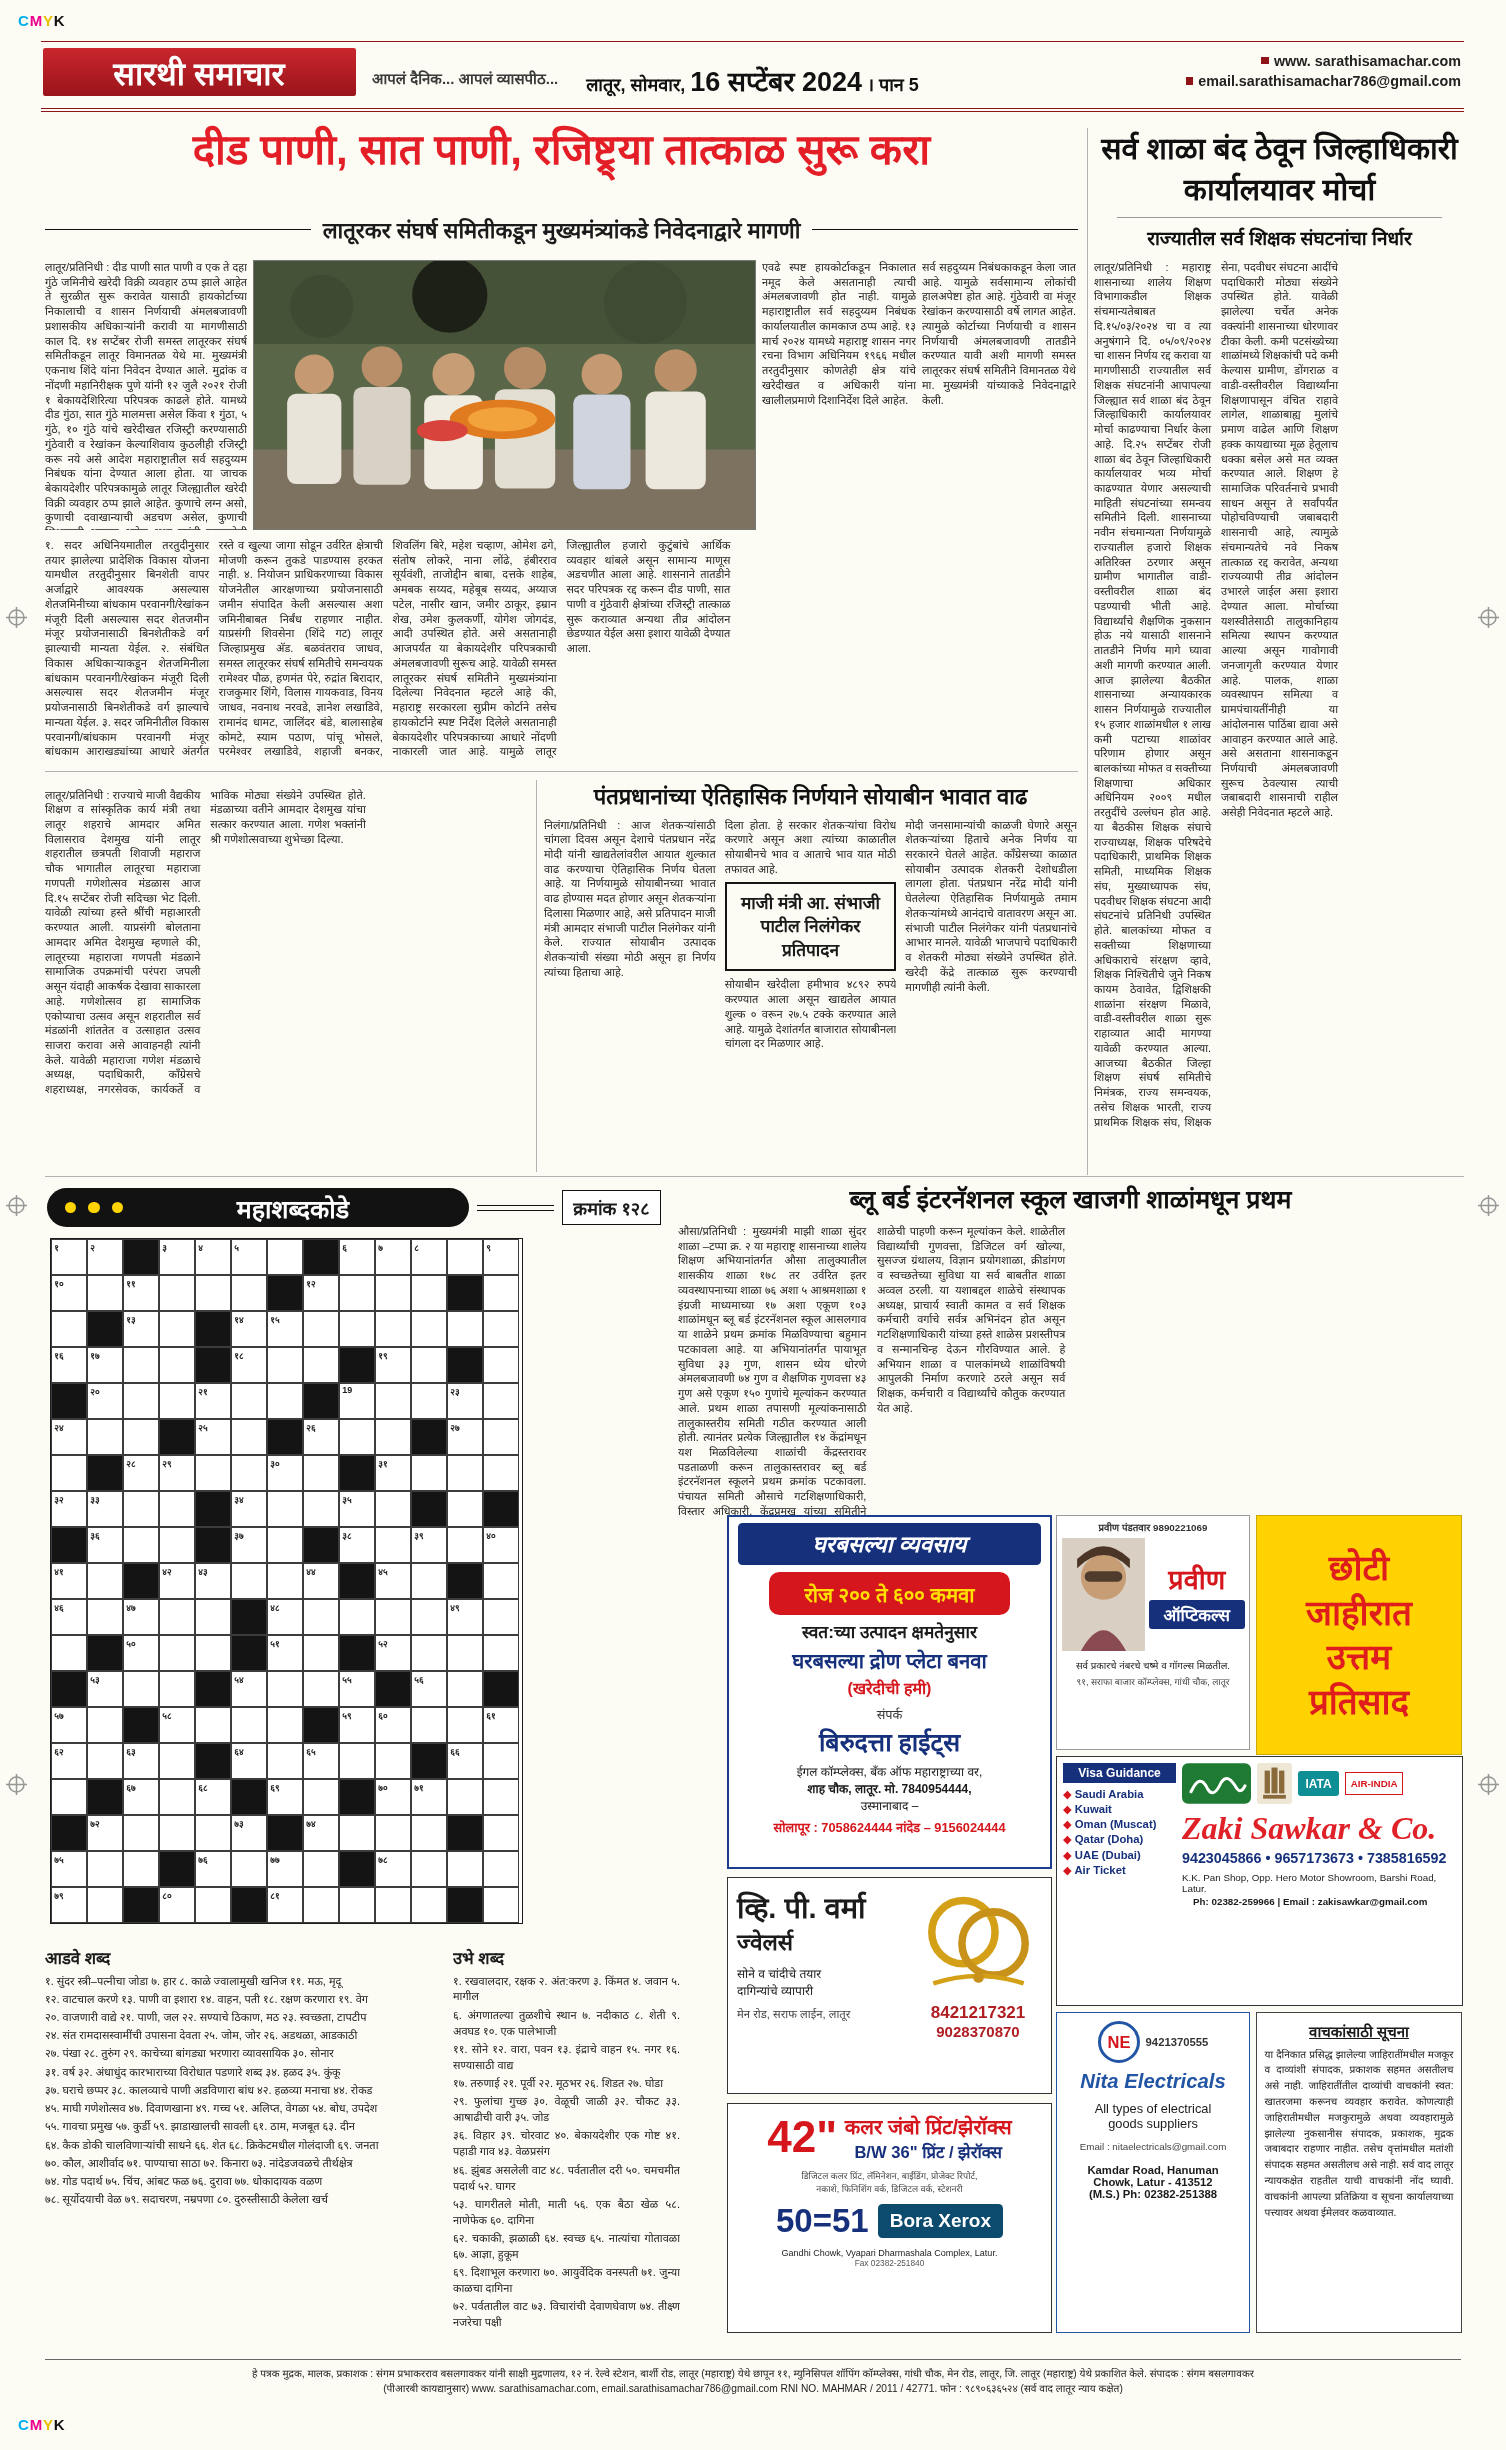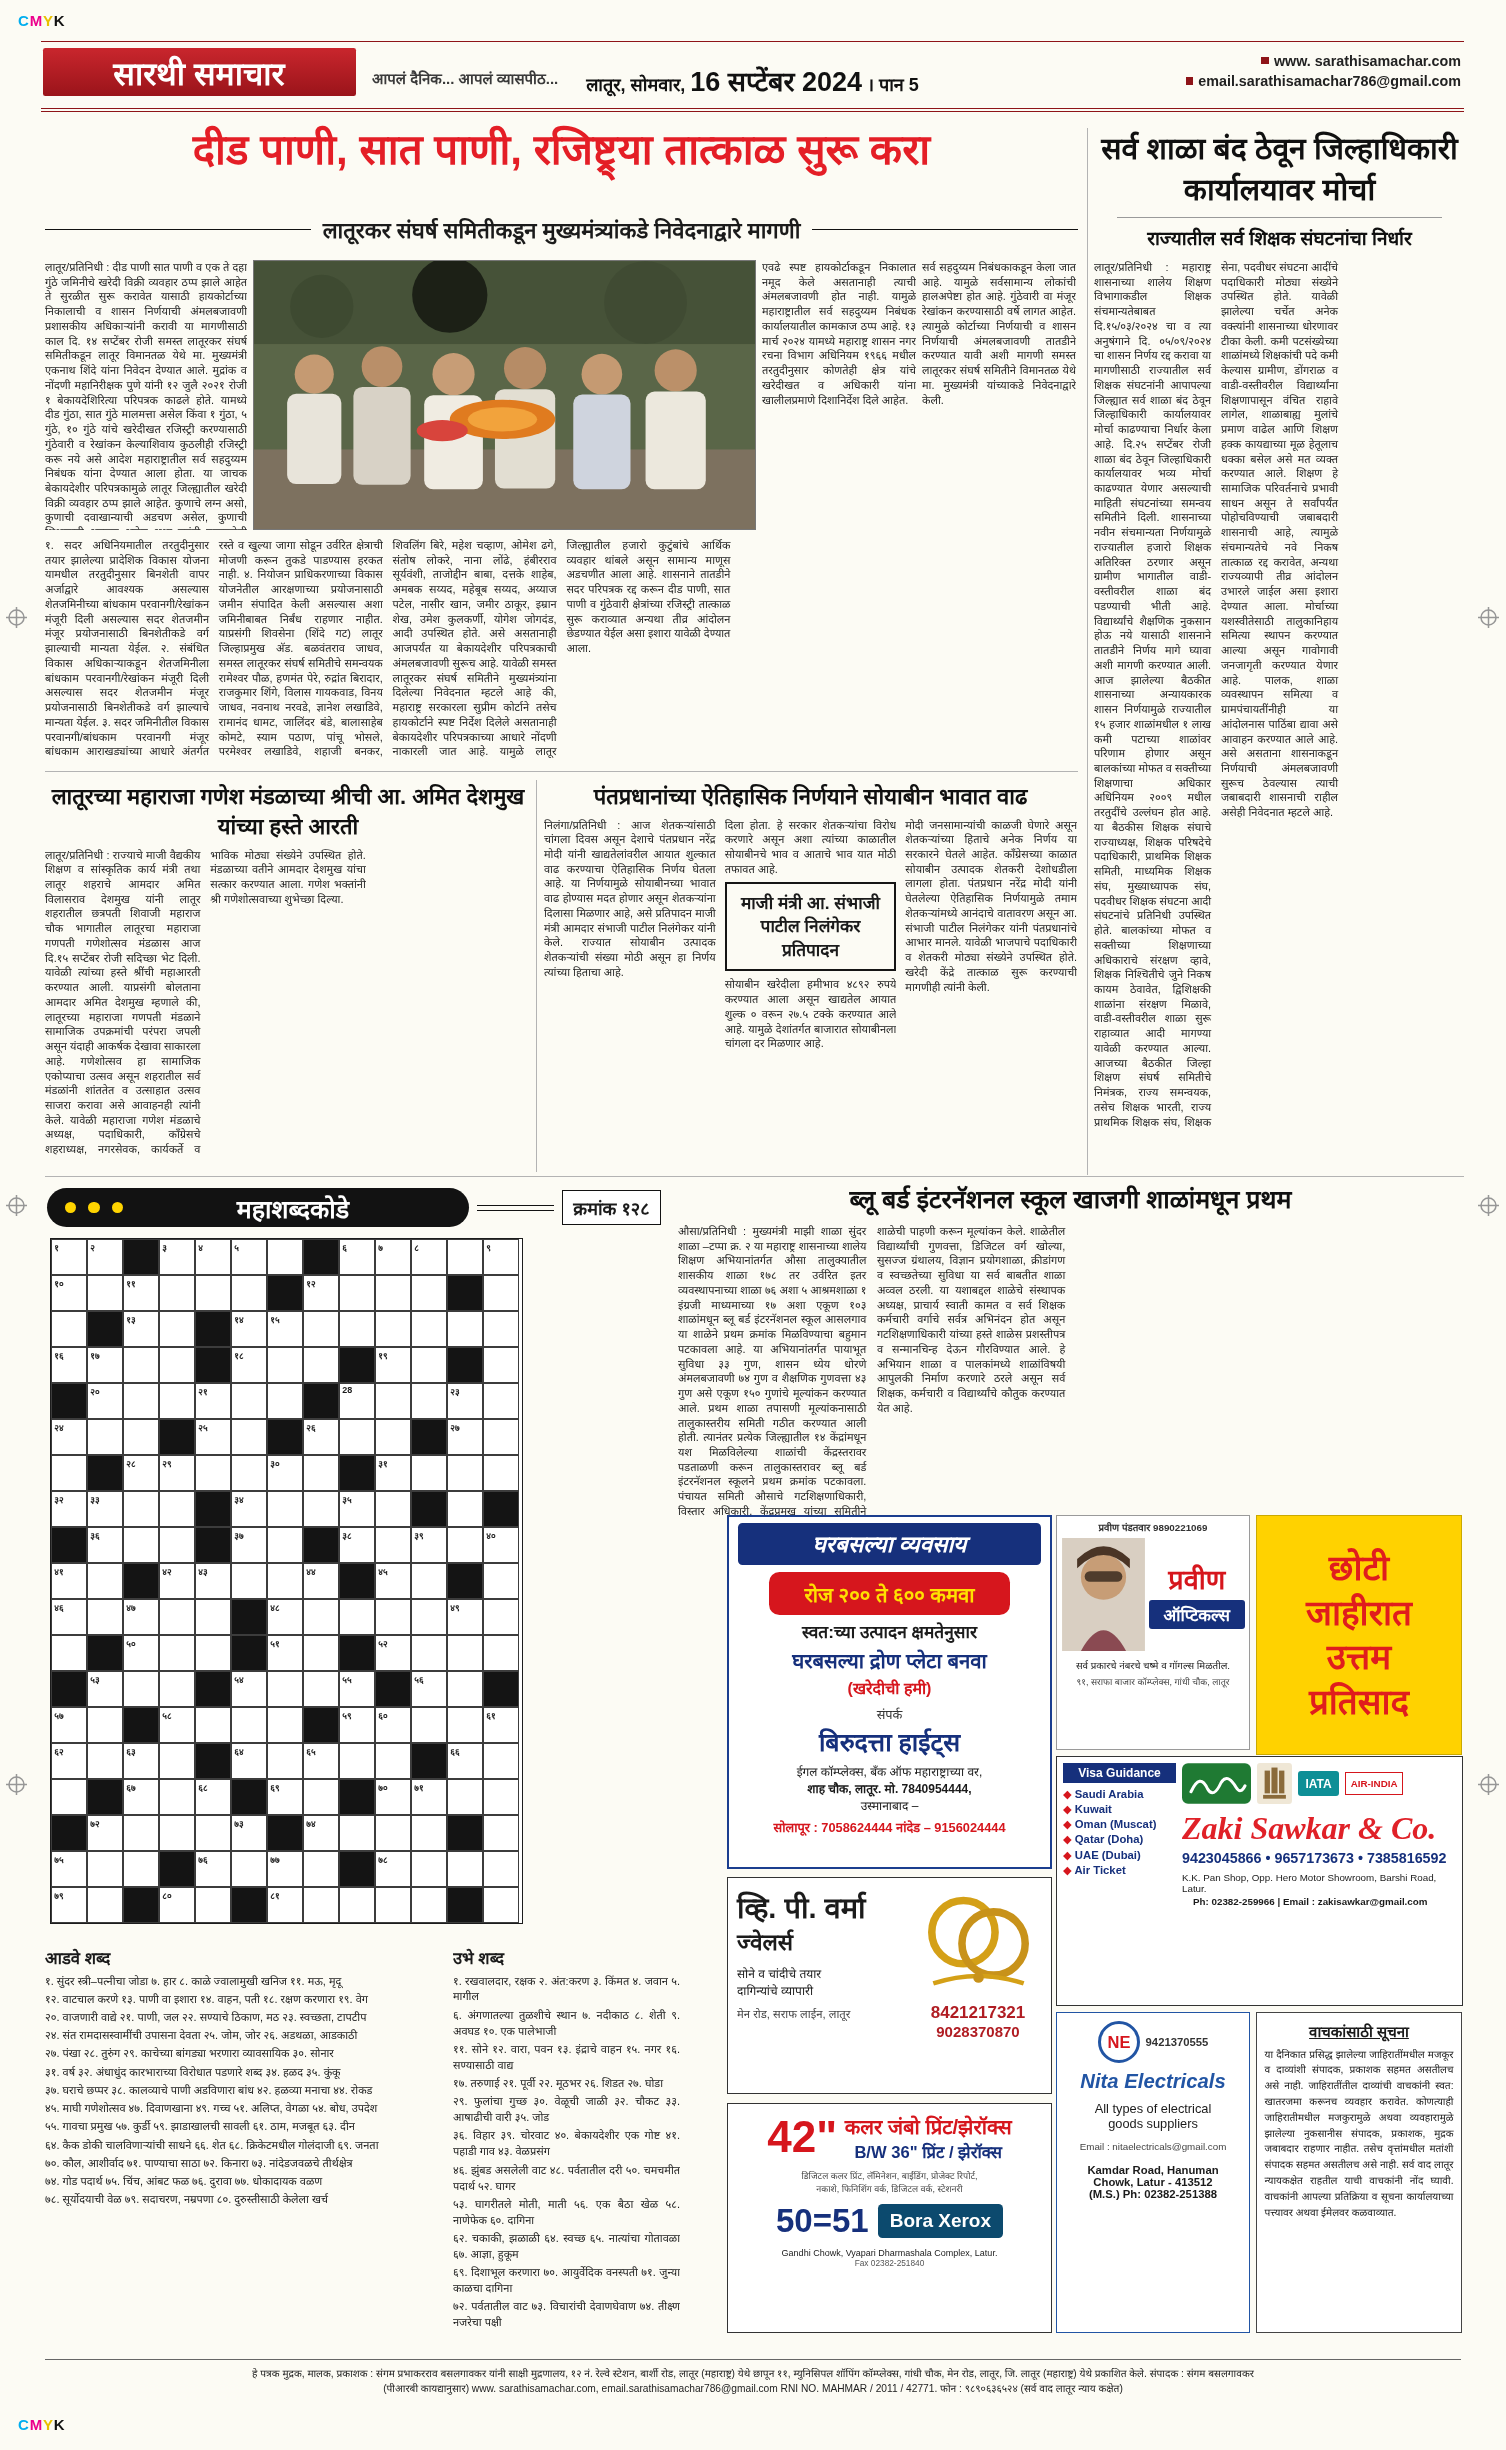--- a/index.html
+++ b/index.html
@@ -160,21 +160,20 @@
   <div class="abs" style="left:1094px; top:127px; width:371px;">
     <div class="story-headline" style="font-size:30px;">सर्व शाळा बंद ठेवून जिल्हाधिकारी कार्यालयावर मोर्चा</div>
     <div class="divider-h" style="margin:7.5px 22.6px;"></div>
     <div class="story-headline" style="font-size:19px;">राज्यातील सर्व शिक्षक संघटनांचा निर्धार</div>
     <div class="body-text cols-3" style="margin-top:9px; height:877px;">लातूर/प्रतिनिधी : महाराष्ट्र शासनाच्या शालेय शिक्षण विभागाकडील शिक्षक संचमान्यतेबाबत दि.१५/०३/२०२४ चा व त्या अनुषंगाने दि. ०५/०९/२०२४ चा शासन निर्णय रद्द करावा या मागणीसाठी राज्यातील सर्व शिक्षक संघटनांनी आपापल्या जिल्ह्यात सर्व शाळा बंद ठेवून जिल्हाधिकारी कार्यालयावर मोर्चा काढण्याचा निर्धार केला आहे. दि.२५ सप्टेंबर रोजी शाळा बंद ठेवून जिल्हाधिकारी कार्यालयावर भव्य मोर्चा काढण्यात येणार असल्याची माहिती संघटनांच्या समन्वय समितीने दिली. शासनाच्या नवीन संचमान्यता निर्णयामुळे राज्यातील हजारो शिक्षक अतिरिक्त ठरणार असून ग्रामीण भागातील वाडी-वस्तीवरील शाळा बंद पडण्याची भीती आहे. विद्यार्थ्यांचे शैक्षणिक नुकसान होऊ नये यासाठी शासनाने तातडीने निर्णय मागे घ्यावा अशी मागणी करण्यात आली. आज झालेल्या बैठकीत शासनाच्या अन्यायकारक शासन निर्णयामुळे राज्यातील १५ हजार शाळांमधील १ लाख कमी पटाच्या शाळांवर परिणाम होणार असून बालकांच्या मोफत व सक्तीच्या शिक्षणाचा अधिकार अधिनियम २००९ मधील तरतुदींचे उल्लंघन होत आहे. या बैठकीस शिक्षक संघाचे राज्याध्यक्ष, शिक्षक परिषदेचे पदाधिकारी, प्राथमिक शिक्षक समिती, माध्यमिक शिक्षक संघ, मुख्याध्यापक संघ, पदवीधर शिक्षक संघटना आदी संघटनांचे प्रतिनिधी उपस्थित होते. बालकांच्या मोफत व सक्तीच्या शिक्षणाच्या अधिकाराचे संरक्षण व्हावे, शिक्षक निश्चितीचे जुने निकष कायम ठेवावेत, द्विशिक्षकी शाळांना संरक्षण मिळावे, वाडी-वस्तीवरील शाळा सुरू राहाव्यात आदी मागण्या यावेळी करण्यात आल्या. आजच्या बैठकीत जिल्हा शिक्षण संघर्ष समितीचे निमंत्रक, राज्य समन्वयक, तसेच शिक्षक भारती, राज्य प्राथमिक शिक्षक संघ, शिक्षक सेना, पदवीधर संघटना आदींचे पदाधिकारी मोठ्या संख्येने उपस्थित होते. यावेळी झालेल्या चर्चेत अनेक वक्त्यांनी शासनाच्या धोरणावर टीका केली. कमी पटसंख्येच्या शाळांमध्ये शिक्षकांची पदे कमी केल्यास ग्रामीण, डोंगराळ व वाडी-वस्तीवरील विद्यार्थ्यांना शिक्षणापासून वंचित राहावे लागेल, शाळाबाह्य मुलांचे प्रमाण वाढेल आणि शिक्षण हक्क कायद्याच्या मूळ हेतूलाच धक्का बसेल असे मत व्यक्त करण्यात आले. शिक्षण हे सामाजिक परिवर्तनाचे प्रभावी साधन असून ते सर्वांपर्यंत पोहोचविण्याची जबाबदारी शासनाची आहे, त्यामुळे संचमान्यतेचे नवे निकष तात्काळ रद्द करावेत, अन्यथा राज्यव्यापी तीव्र आंदोलन उभारले जाईल असा इशारा देण्यात आला. मोर्चाच्या यशस्वीतेसाठी तालुकानिहाय समित्या स्थापन करण्यात आल्या असून गावोगावी जनजागृती करण्यात येणार आहे. पालक, शाळा व्यवस्थापन समित्या व ग्रामपंचायतींनीही या आंदोलनास पाठिंबा द्यावा असे आवाहन करण्यात आले आहे. असे असताना शासनाकडून निर्णयाची अंमलबजावणी सुरूच ठेवल्यास त्याची जबाबदारी शासनाची राहील असेही निवेदनात म्हटले आहे.</div>
   </div>
 
   <div class="hline" style="left:45px; top:771px; width:1033px;"></div>
 
   <div class="abs" style="left:45px; top:780px; width:486px;">
-    <div class="story-headline" style="font-size:22px;">लातूरच्या महाराजा गणेश मंडळाच्या श्रीची आ. अमित देशमुख यांच्या हस्ते आरती</div>
     <div class="body-text cols-3" style="margin-top:7.5px; height:324px;">लातूर/प्रतिनिधी : राज्याचे माजी वैद्यकीय शिक्षण व सांस्कृतिक कार्य मंत्री तथा लातूर शहराचे आमदार अमित विलासराव देशमुख यांनी लातूर शहरातील छत्रपती शिवाजी महाराज चौक भागातील लातूरचा महाराजा गणपती गणेशोत्सव मंडळास आज दि.१५ सप्टेंबर रोजी सदिच्छा भेट दिली. यावेळी त्यांच्या हस्ते श्रींची महाआरती करण्यात आली. याप्रसंगी बोलताना आमदार अमित देशमुख म्हणाले की, लातूरच्या महाराजा गणपती मंडळाने सामाजिक उपक्रमांची परंपरा जपली असून यंदाही आकर्षक देखावा साकारला आहे. गणेशोत्सव हा सामाजिक एकोप्याचा उत्सव असून शहरातील सर्व मंडळांनी शांततेत व उत्साहात उत्सव साजरा करावा असे आवाहनही त्यांनी केले. यावेळी महाराजा गणेश मंडळाचे अध्यक्ष, पदाधिकारी, काँग्रेसचे शहराध्यक्ष, नगरसेवक, कार्यकर्ते व भाविक मोठ्या संख्येने उपस्थित होते. मंडळाच्या वतीने आमदार देशमुख यांचा सत्कार करण्यात आला. गणेश भक्तांनी श्री गणेशोत्सवाच्या शुभेच्छा दिल्या.</div>
   </div>
 
   <div class="vline" style="left:536px; top:780px; height:392px;"></div>
 
   <div class="abs" style="left:544px; top:780px; width:533px;">
     <div class="story-headline" style="font-size:22px;">पंतप्रधानांच्या ऐतिहासिक निर्णयाने सोयाबीन भावात वाढ</div>
     <div style="display:flex; gap:9px; margin-top:7.5px; height:365px; overflow:hidden;">
       <div class="body-text" style="width:172px;">निलंगा/प्रतिनिधी : आज शेतकऱ्यांसाठी चांगला दिवस असून देशाचे पंतप्रधान नरेंद्र मोदी यांनी खाद्यतेलांवरील आयात शुल्कात वाढ करण्याचा ऐतिहासिक निर्णय घेतला आहे. या निर्णयामुळे सोयाबीनच्या भावात वाढ होण्यास मदत होणार असून शेतकऱ्यांना दिलासा मिळणार आहे, असे प्रतिपादन माजी मंत्री आमदार संभाजी पाटील निलंगेकर यांनी केले. राज्यात सोयाबीन उत्पादक शेतकऱ्यांची संख्या मोठी असून हा निर्णय त्यांच्या हिताचा आहे.</div>
       <div style="width:172px;">
@@ -296,21 +295,21 @@
       </div>
       <div class="cw-cell"></div>
       <div class="cw-cell"></div>
       <div class="cw-cell">
         <span class="cw-num">२१</span>
       </div>
       <div class="cw-cell"></div>
       <div class="cw-cell"></div>
       <div class="cw-cell black"></div>
       <div class="cw-cell">
-        <span class="cw-num">28</span>
+        <span class="cw-num">19</span>
       </div>
       <div class="cw-cell"></div>
       <div class="cw-cell"></div>
       <div class="cw-cell">
         <span class="cw-num">२३</span>
       </div>
       <div class="cw-cell"></div>
       <div class="cw-cell">
         <span class="cw-num">२४</span>
       </div>

